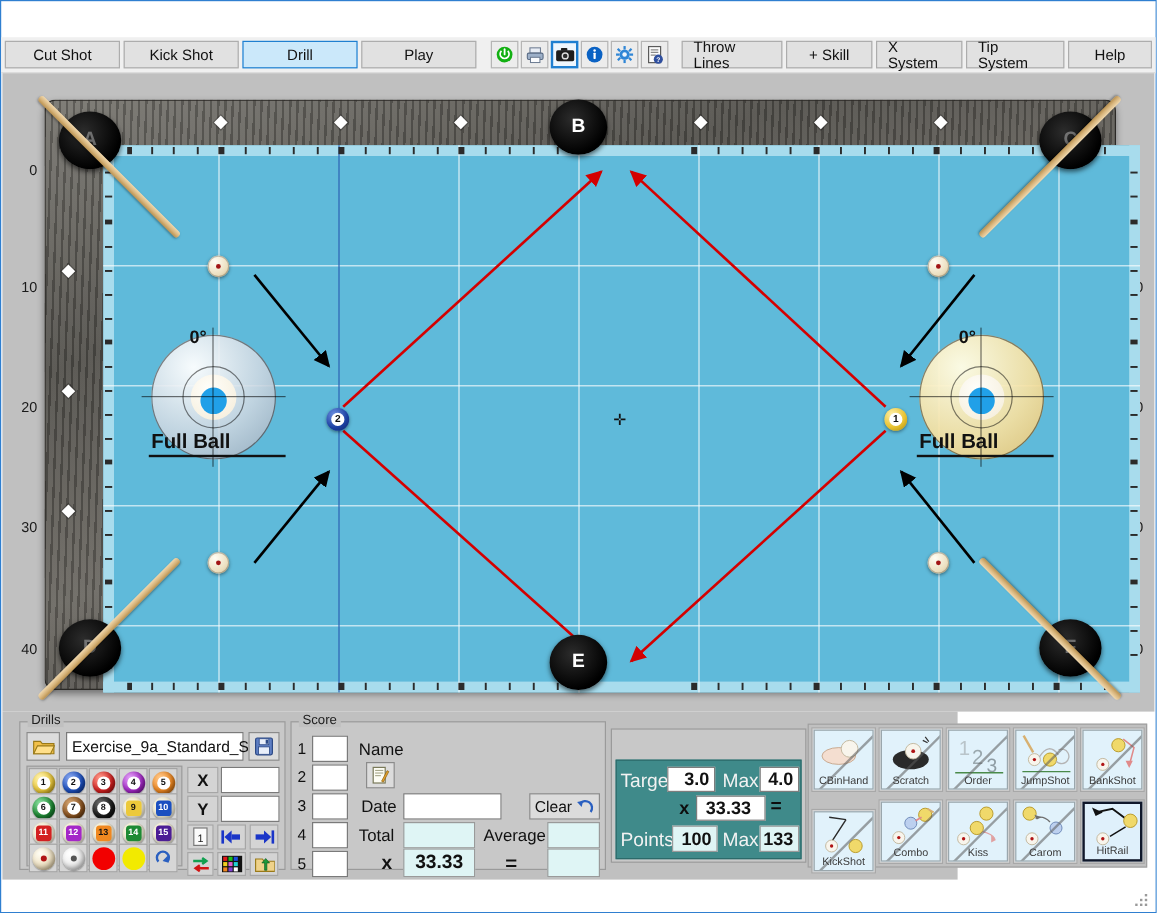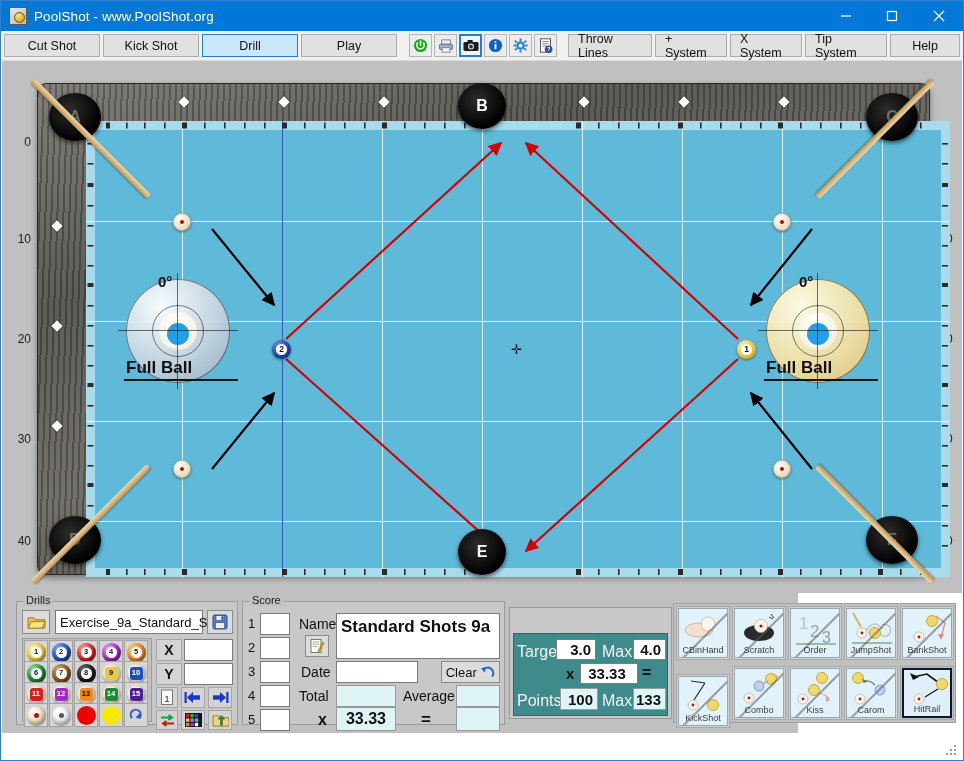--- a/index.html
+++ b/index.html
@@ -296,42 +296,20 @@
   }
   .grip i {
     position: absolute; width: 2px; height: 2px; background: #9a9a9a;
   }
 </style>
 </head>
 <body>
 
 <div id="app">
 
-  <div class="titlebar">
-    <div class="title-icon"></div>
-    <div class="title-text">PoolShot - www.PoolShot.org</div>
-    <div class="win-btns">
-      <div class="win-btn">
-        <svg width="12" height="12">
-            <line x1="1" y1="6" x2="11" y2="6" stroke="#fff" stroke-width="1.2"></line>
-          </svg>
-      </div>
-      <div class="win-btn">
-        <svg width="12" height="12">
-            <rect x="1.5" y="1.5" width="9" height="9" fill="none" stroke="#fff" stroke-width="1.2"></rect>
-          </svg>
-      </div>
-      <div class="win-btn close">
-        <svg width="12" height="12">
-            <line x1="1" y1="1" x2="11" y2="11" stroke="#fff" stroke-width="1.3"></line>
-            <line x1="11" y1="1" x2="1" y2="11" stroke="#fff" stroke-width="1.3"></line>
-          </svg>
-      </div>
-    </div>
-  </div>
 
   <div class="toolbar">
     <div class="tbtn wide">Cut Shot</div>
     <div class="tbtn wide">Kick Shot</div>
     <div class="tbtn wide active">Drill</div>
     <div class="tbtn wide">Play</div>
     <div class="tb-gap"></div>
 
     <div class="icon-btn">
       <svg width="15" height="15" viewBox="0 0 16 16">
@@ -386,21 +364,21 @@
             <line x1="3.3" y1="5.7" x2="9.6" y2="5.7"></line>
             <line x1="3.3" y1="7.9" x2="7.5" y2="7.9"></line>
           </g>
           <circle cx="9.6" cy="11.3" r="3.8" fill="#2f4f9f"></circle>
           <text x="9.6" y="13.3" font-size="5.6" fill="#fff" text-anchor="middle" font-family="Liberation Sans, sans-serif" font-weight="bold">?</text>
         </svg>
     </div>
     <div class="tb-gap"></div>
 
     <div class="tbtn sys" style="width:84px">Throw Lines</div>
-    <div class="tbtn sys" style="width:72px">+ System</div>
+    <div class="tbtn sys" style="width:72px">+ Skill</div>
     <div class="tbtn sys" style="width:72px">X System</div>
     <div class="tbtn sys" style="width:82px">Tip System</div>
     <div class="tbtn sys" style="width:70px">Help</div>
   </div>
 
   <div class="tablepane">
 
     <div class="ruler-lbl" style="left:75px;top:20px;width:26px">0</div>
     <div class="ruler-lbl" style="left:169px;top:20px;width:26px">10</div>
     <div class="ruler-lbl" style="left:269px;top:20px;width:26px">20</div>
@@ -866,21 +844,20 @@
         <svg width="16" height="16" viewBox="0 0 16 16">
             <rect x="2" y="1.5" width="10" height="13" fill="#fdfdf4" stroke="#7a7a5a"></rect>
             <g stroke="#9a9a7a" stroke-width=".8">
               <line x1="3.6" y1="4" x2="10.4" y2="4"></line>
               <line x1="3.6" y1="6.2" x2="10.4" y2="6.2"></line>
               <line x1="3.6" y1="8.4" x2="8.4" y2="8.4"></line>
             </g>
             <path d="M9 13 L13.6 4.2 L15 5 L10.4 13.8 Z" fill="#e8a32a" stroke="#8a5f10" stroke-width=".6"></path>
           </svg>
       </div>
-      <div class="txtinput" style="position:absolute;left:93px;top:11px;width:164px;height:46px;font-size:17px;font-weight:bold;align-items:flex-start;padding-top:3px">Standard Shots 9a</div>
 
       <div class="lbl" style="position:absolute;left:58px;top:62px;font-size:14px">Date</div>
       <div class="txtinput" style="position:absolute;left:93px;top:59px;width:82px;height:22px"></div>
       <div class="btn3d" style="position:absolute;left:198px;top:59px;width:59px;height:22px;justify-content:space-evenly">
         <span class="lbl">Clear</span>
         <svg width="15" height="14" viewBox="0 0 16 14">
             <path d="M13 12 A6 6 0 0 0 3.4 4.6" fill="none" stroke="#2a5fc0" stroke-width="2"></path>
             <path d="M1 3 L6.4 2 L5 7.6 Z" fill="#2a5fc0"></path>
           </svg>
       </div>

